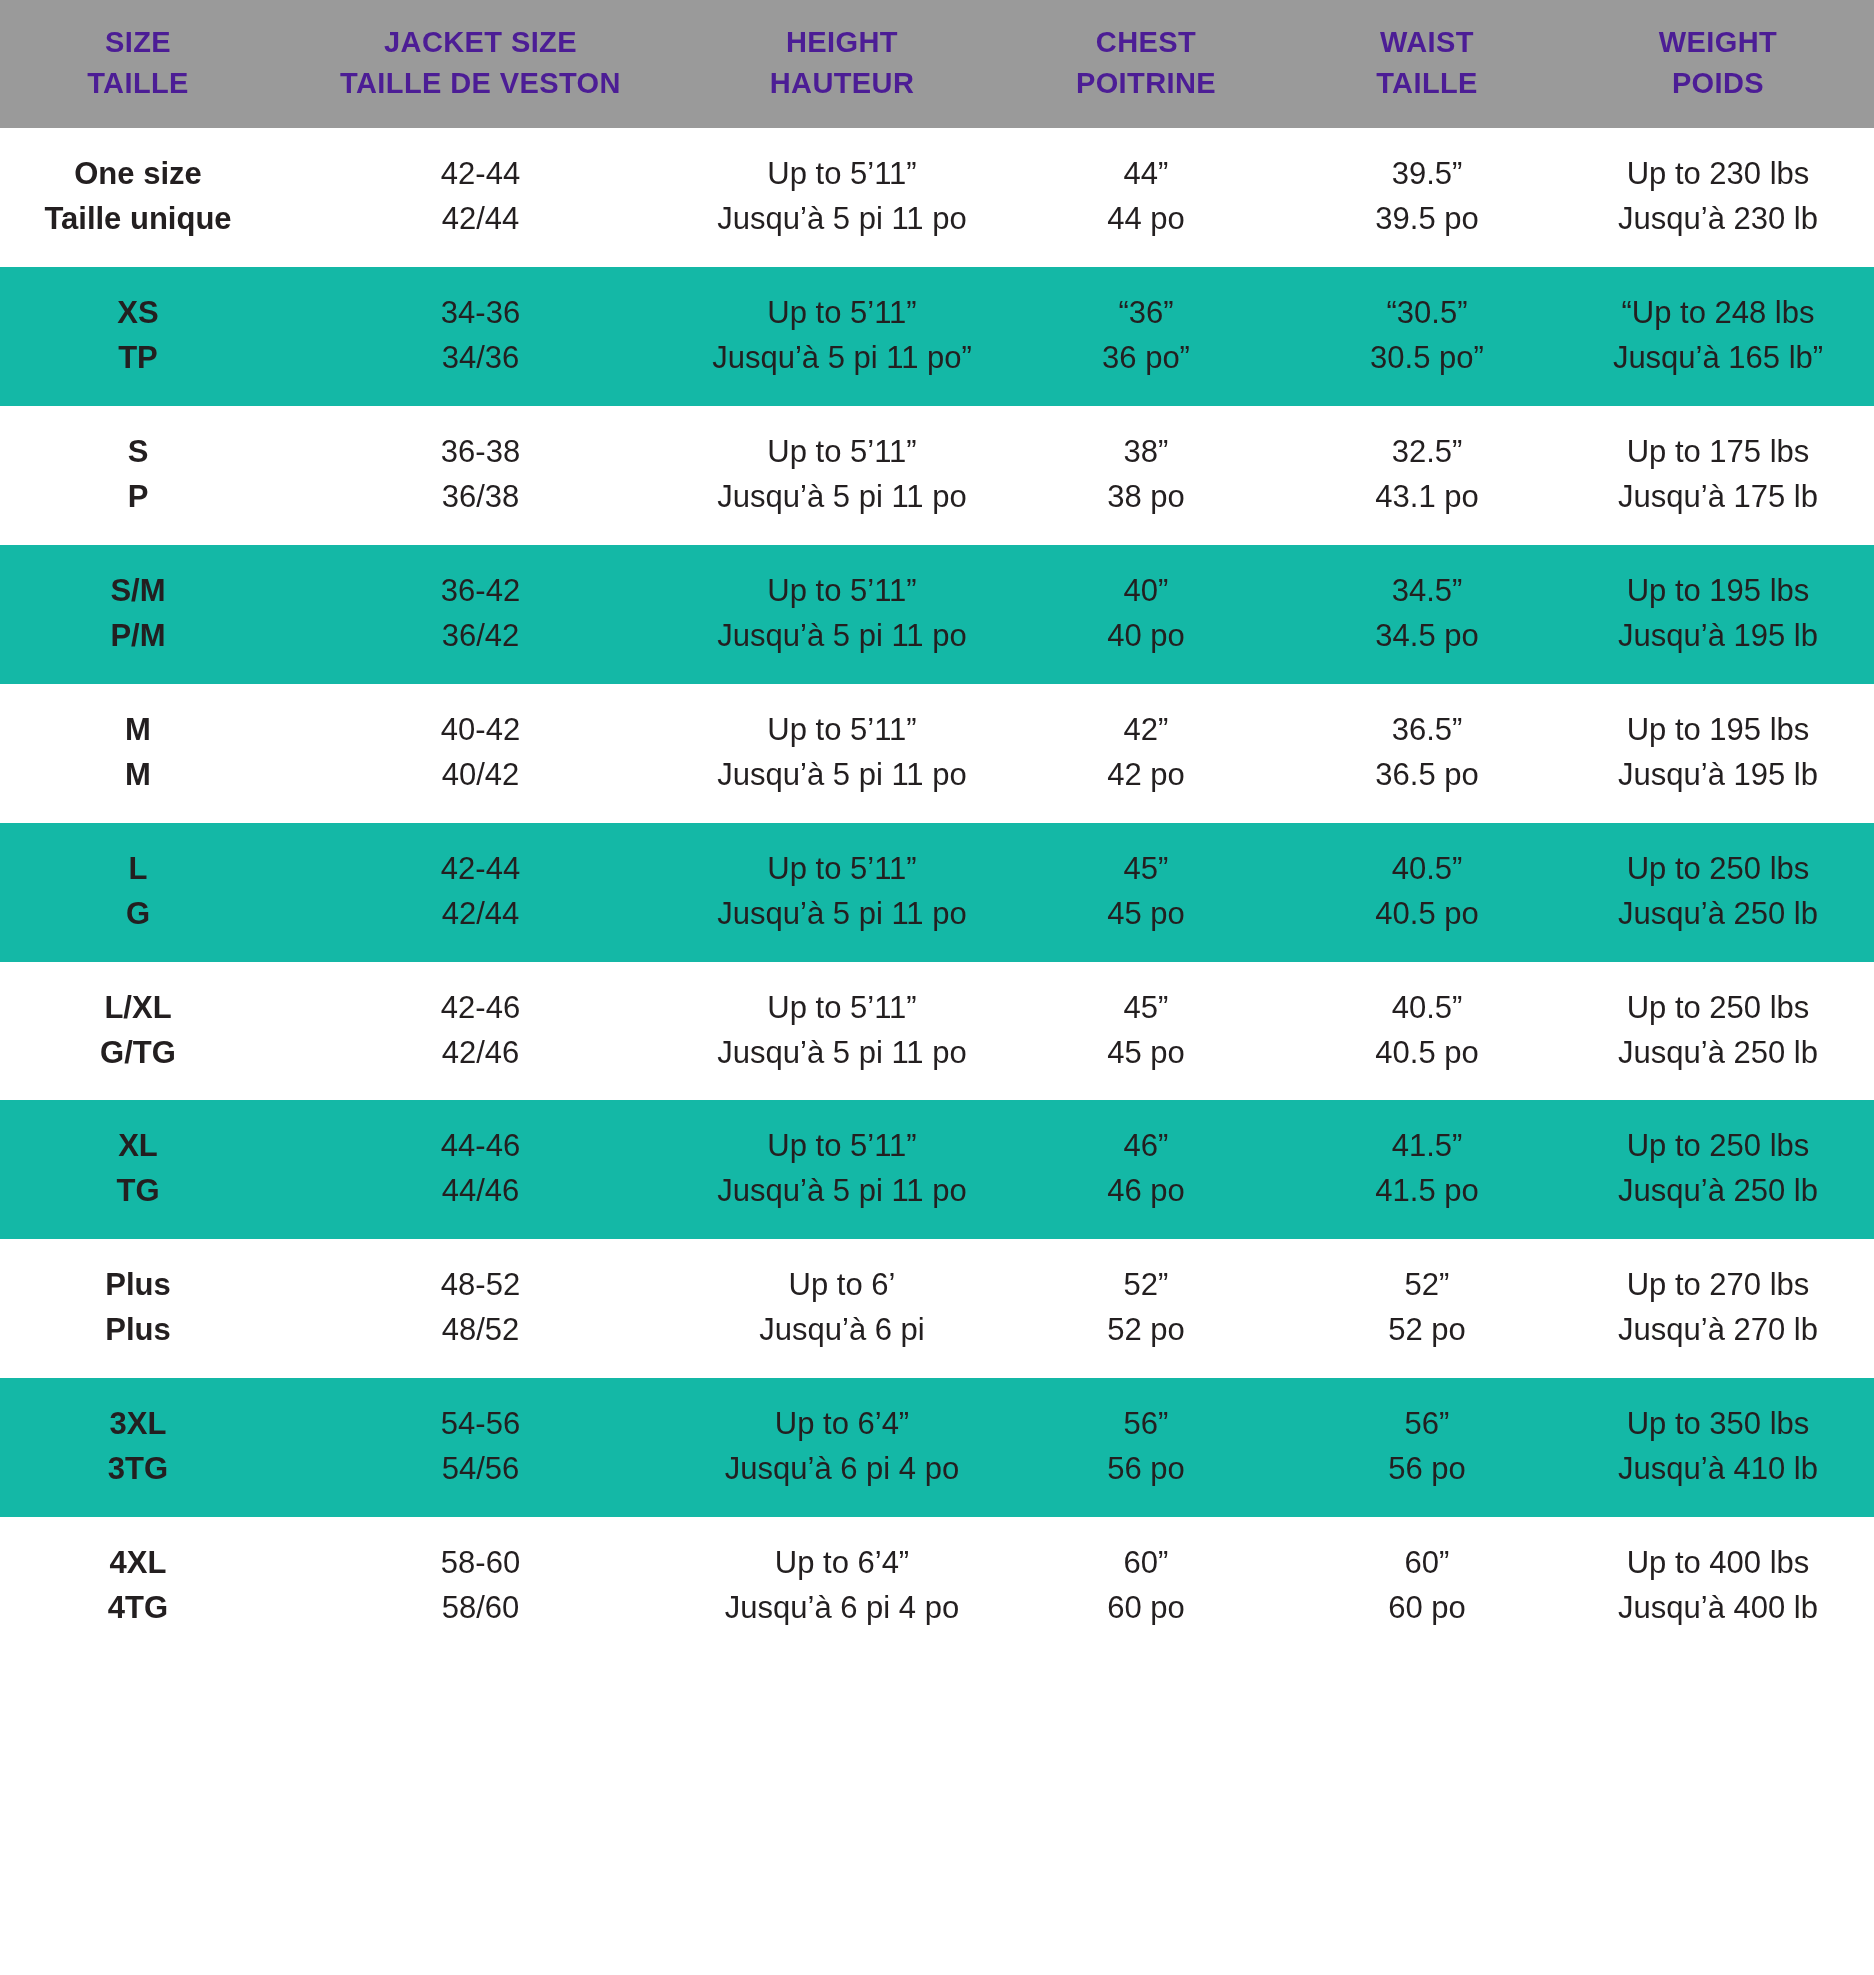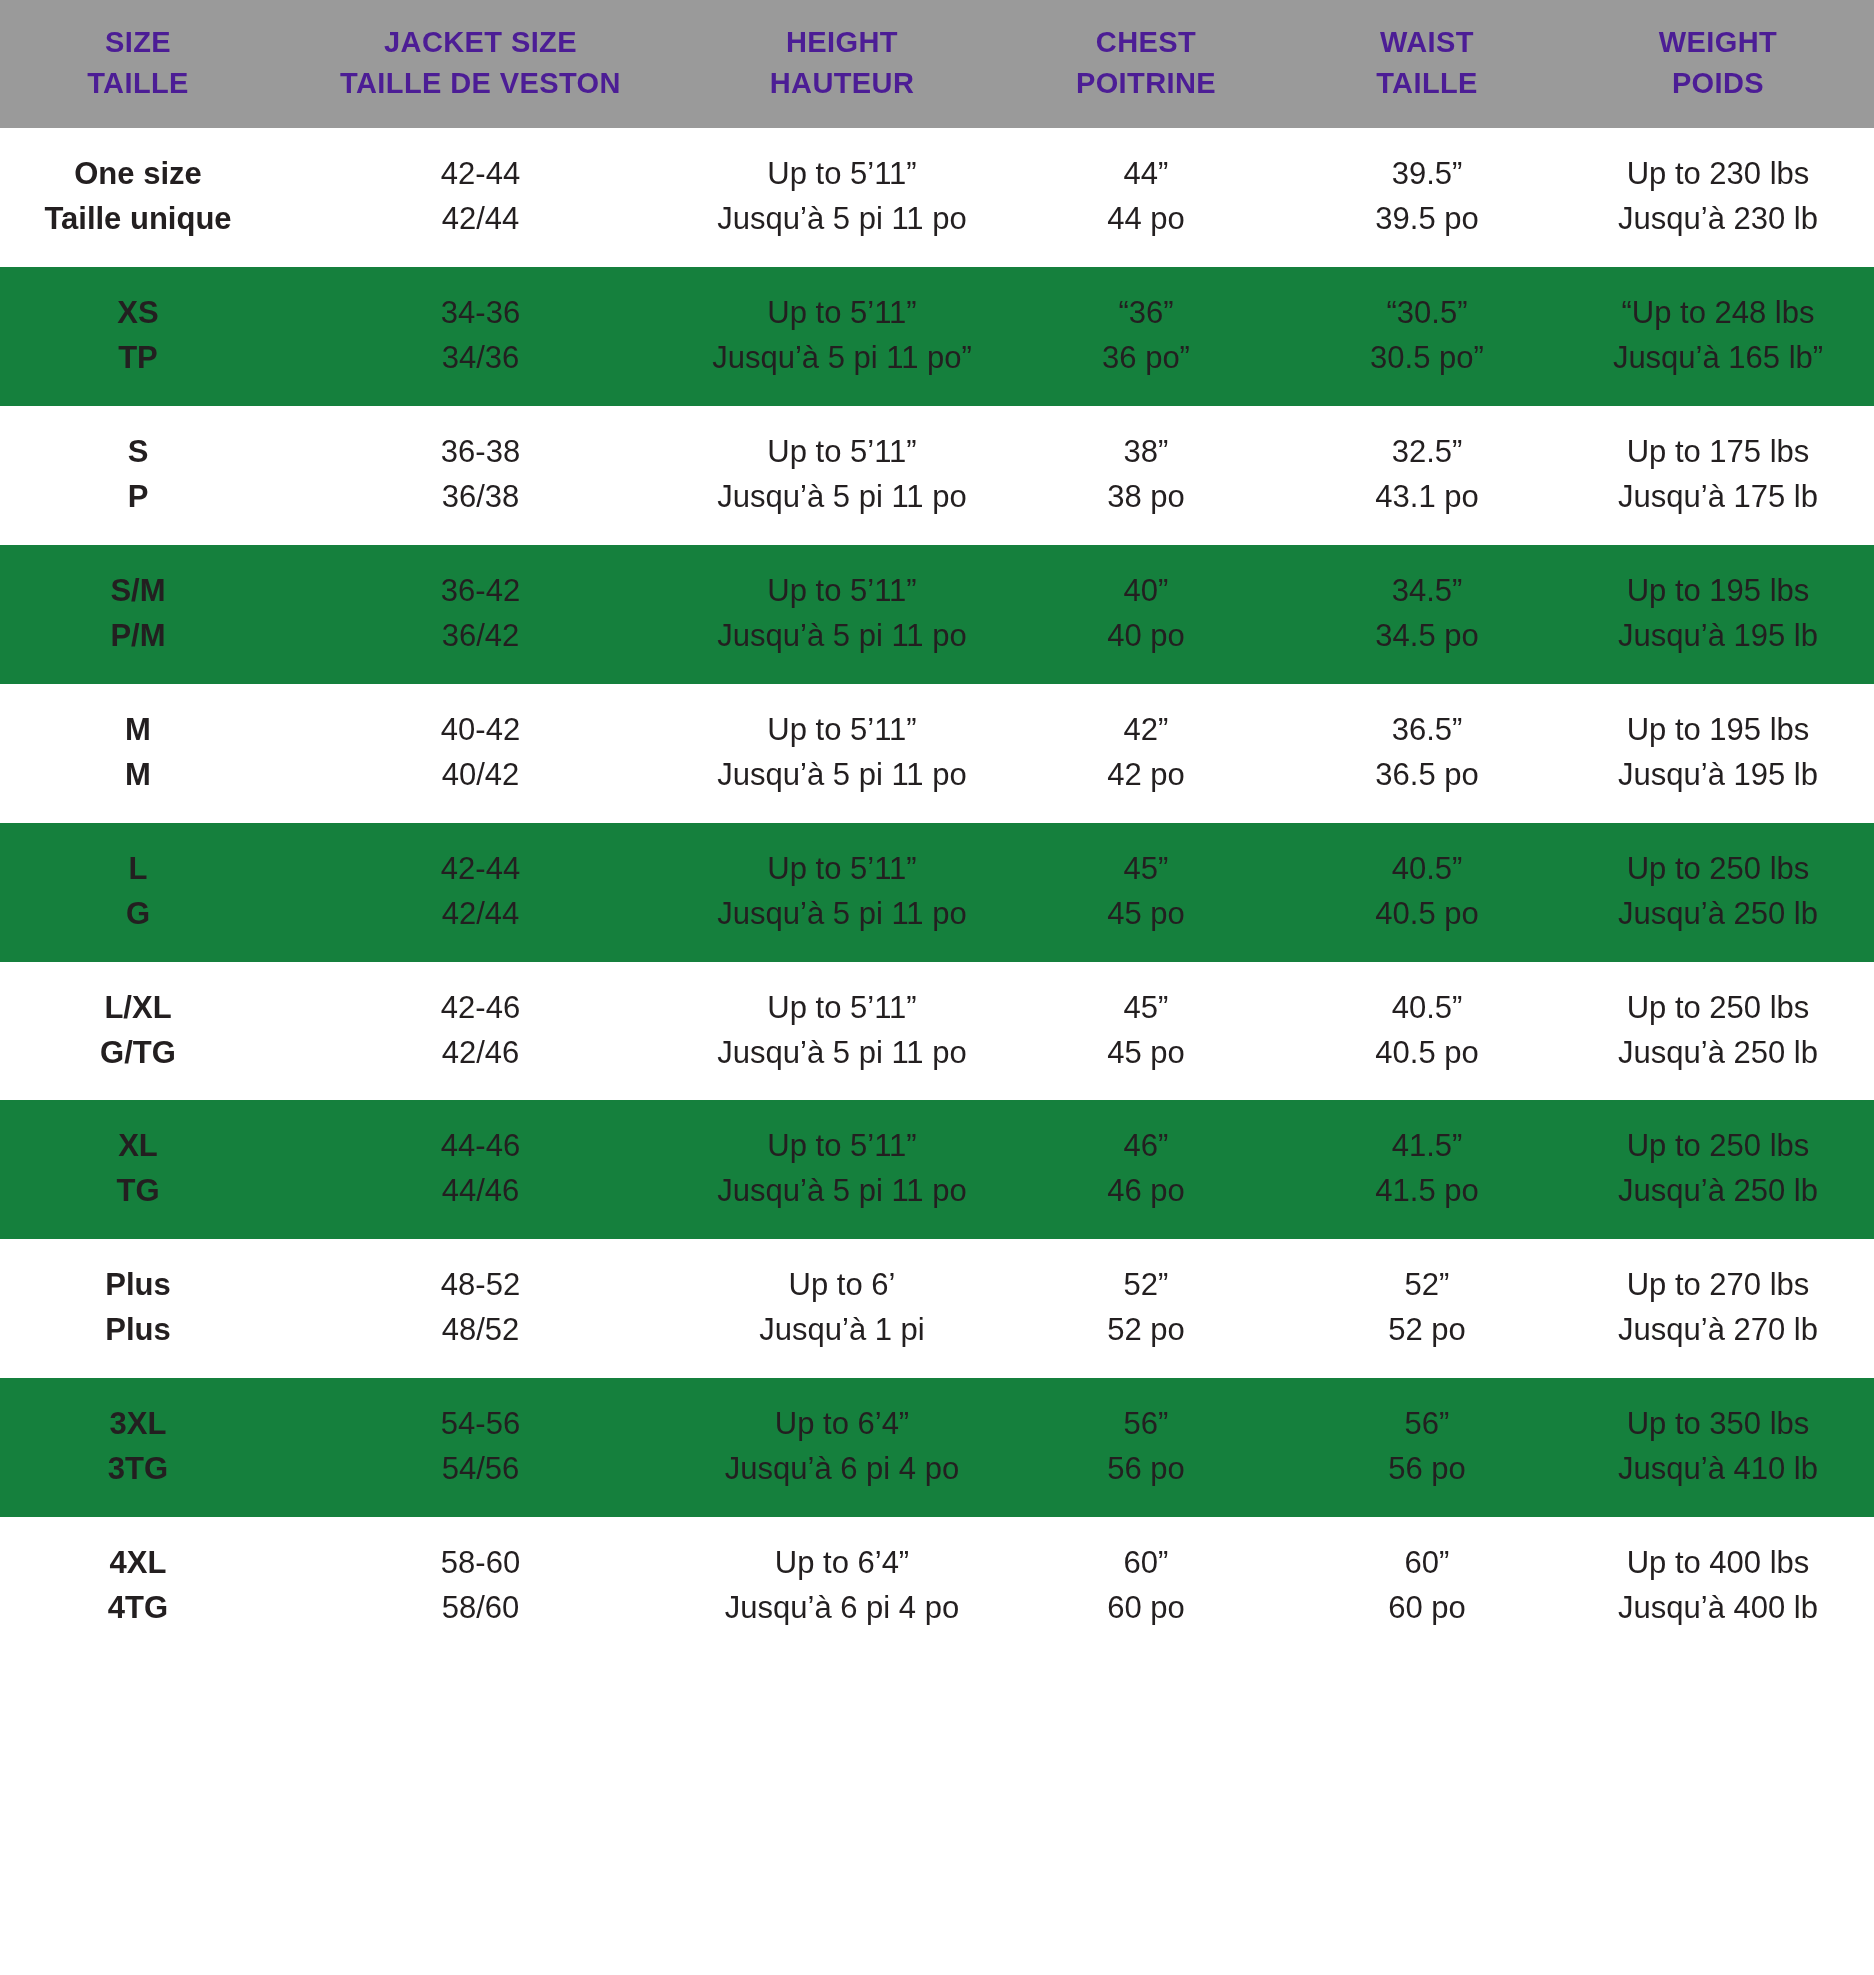--- a/index.html
+++ b/index.html
@@ -41,21 +41,21 @@
   }
   tbody td {
     text-align: center;
     vertical-align: middle;
     font-size: 31px;
     line-height: 1.45;
     padding: 24px 8px 25px 8px;
     border: 0;
   }
   tbody tr.alt td {
-    background: #15803d;
+    background: #14b8a6;
   }
   tbody tr td.size-col {
     font-weight: bold;
     margin-top: 24px;
   }
   tbody td .line {
     display: block;
   }
   tbody td .line.fr {
     font-weight: normal;
@@ -326,21 +326,21 @@
       <td class="size-col">
         <span class="line en">Plus</span>
         <span class="line fr">Plus</span>
       </td>
       <td>
         <span class="line en">48-52</span>
         <span class="line fr">48/52</span>
       </td>
       <td>
         <span class="line en">Up to 6’</span>
-        <span class="line fr">Jusqu’à 1 pi</span>
+        <span class="line fr">Jusqu’à 6 pi</span>
       </td>
       <td>
         <span class="line en">52”</span>
         <span class="line fr">52 po</span>
       </td>
       <td>
         <span class="line en">52”</span>
         <span class="line fr">52 po</span>
       </td>
       <td>

